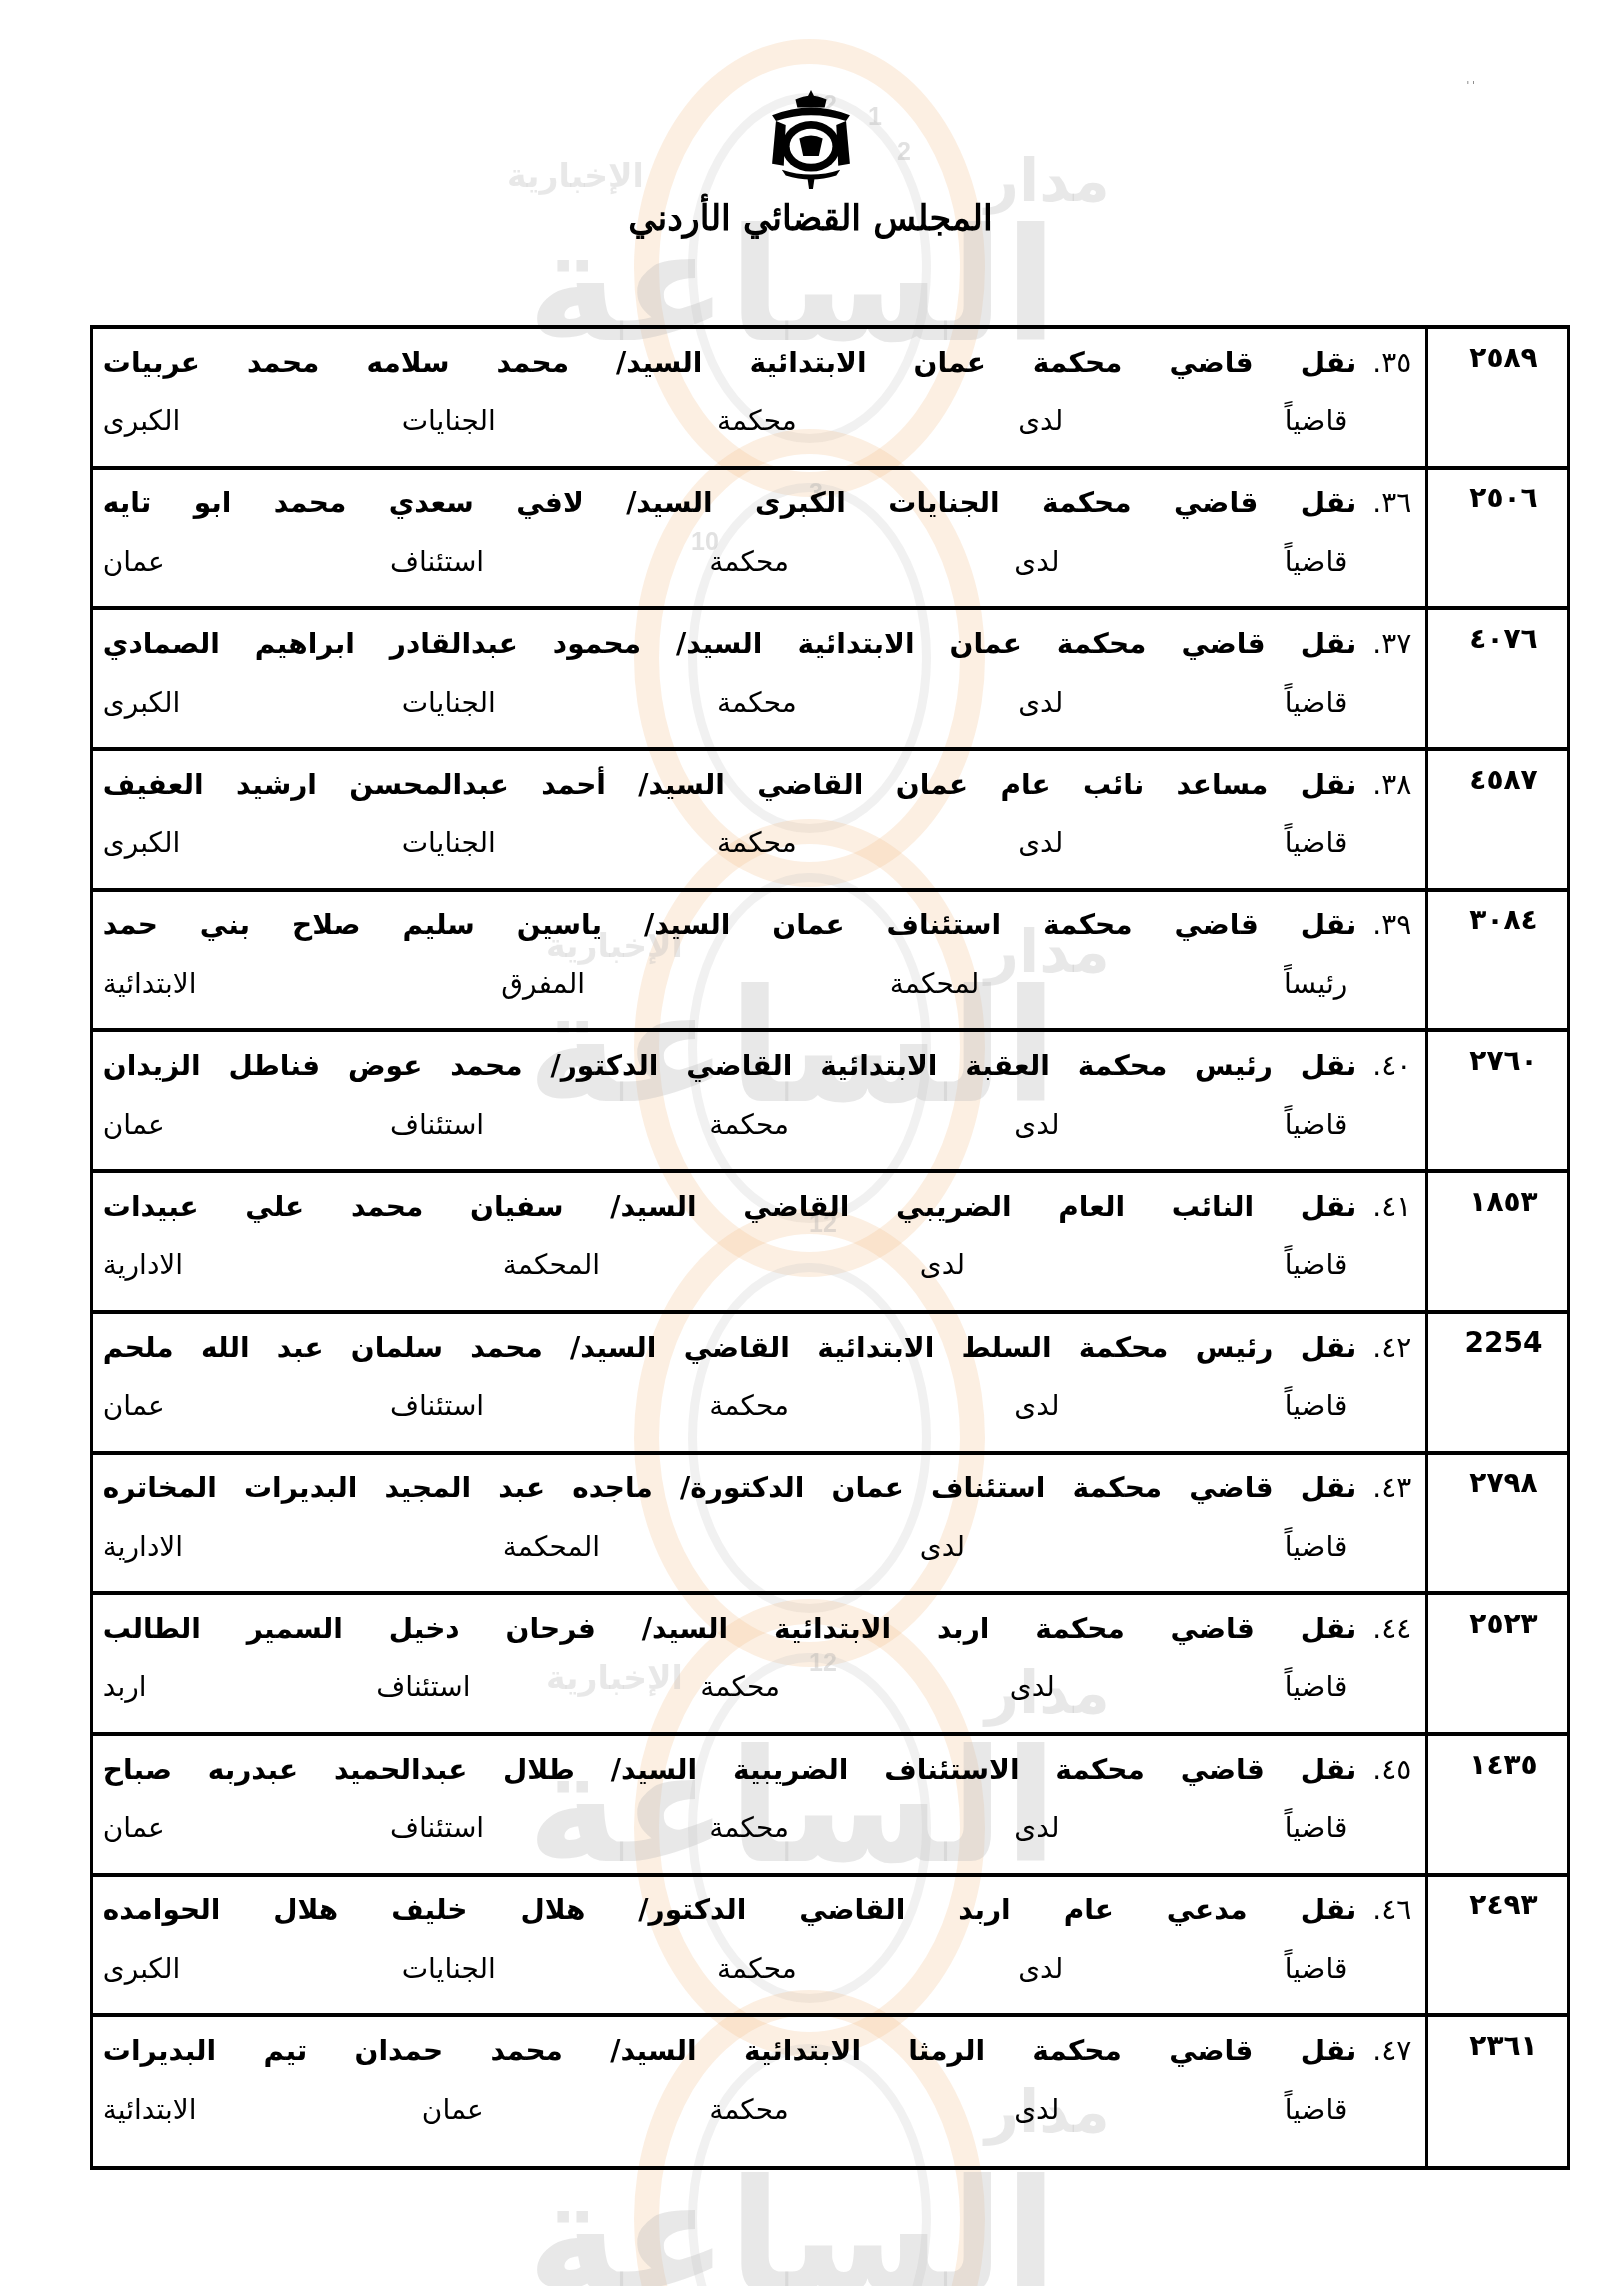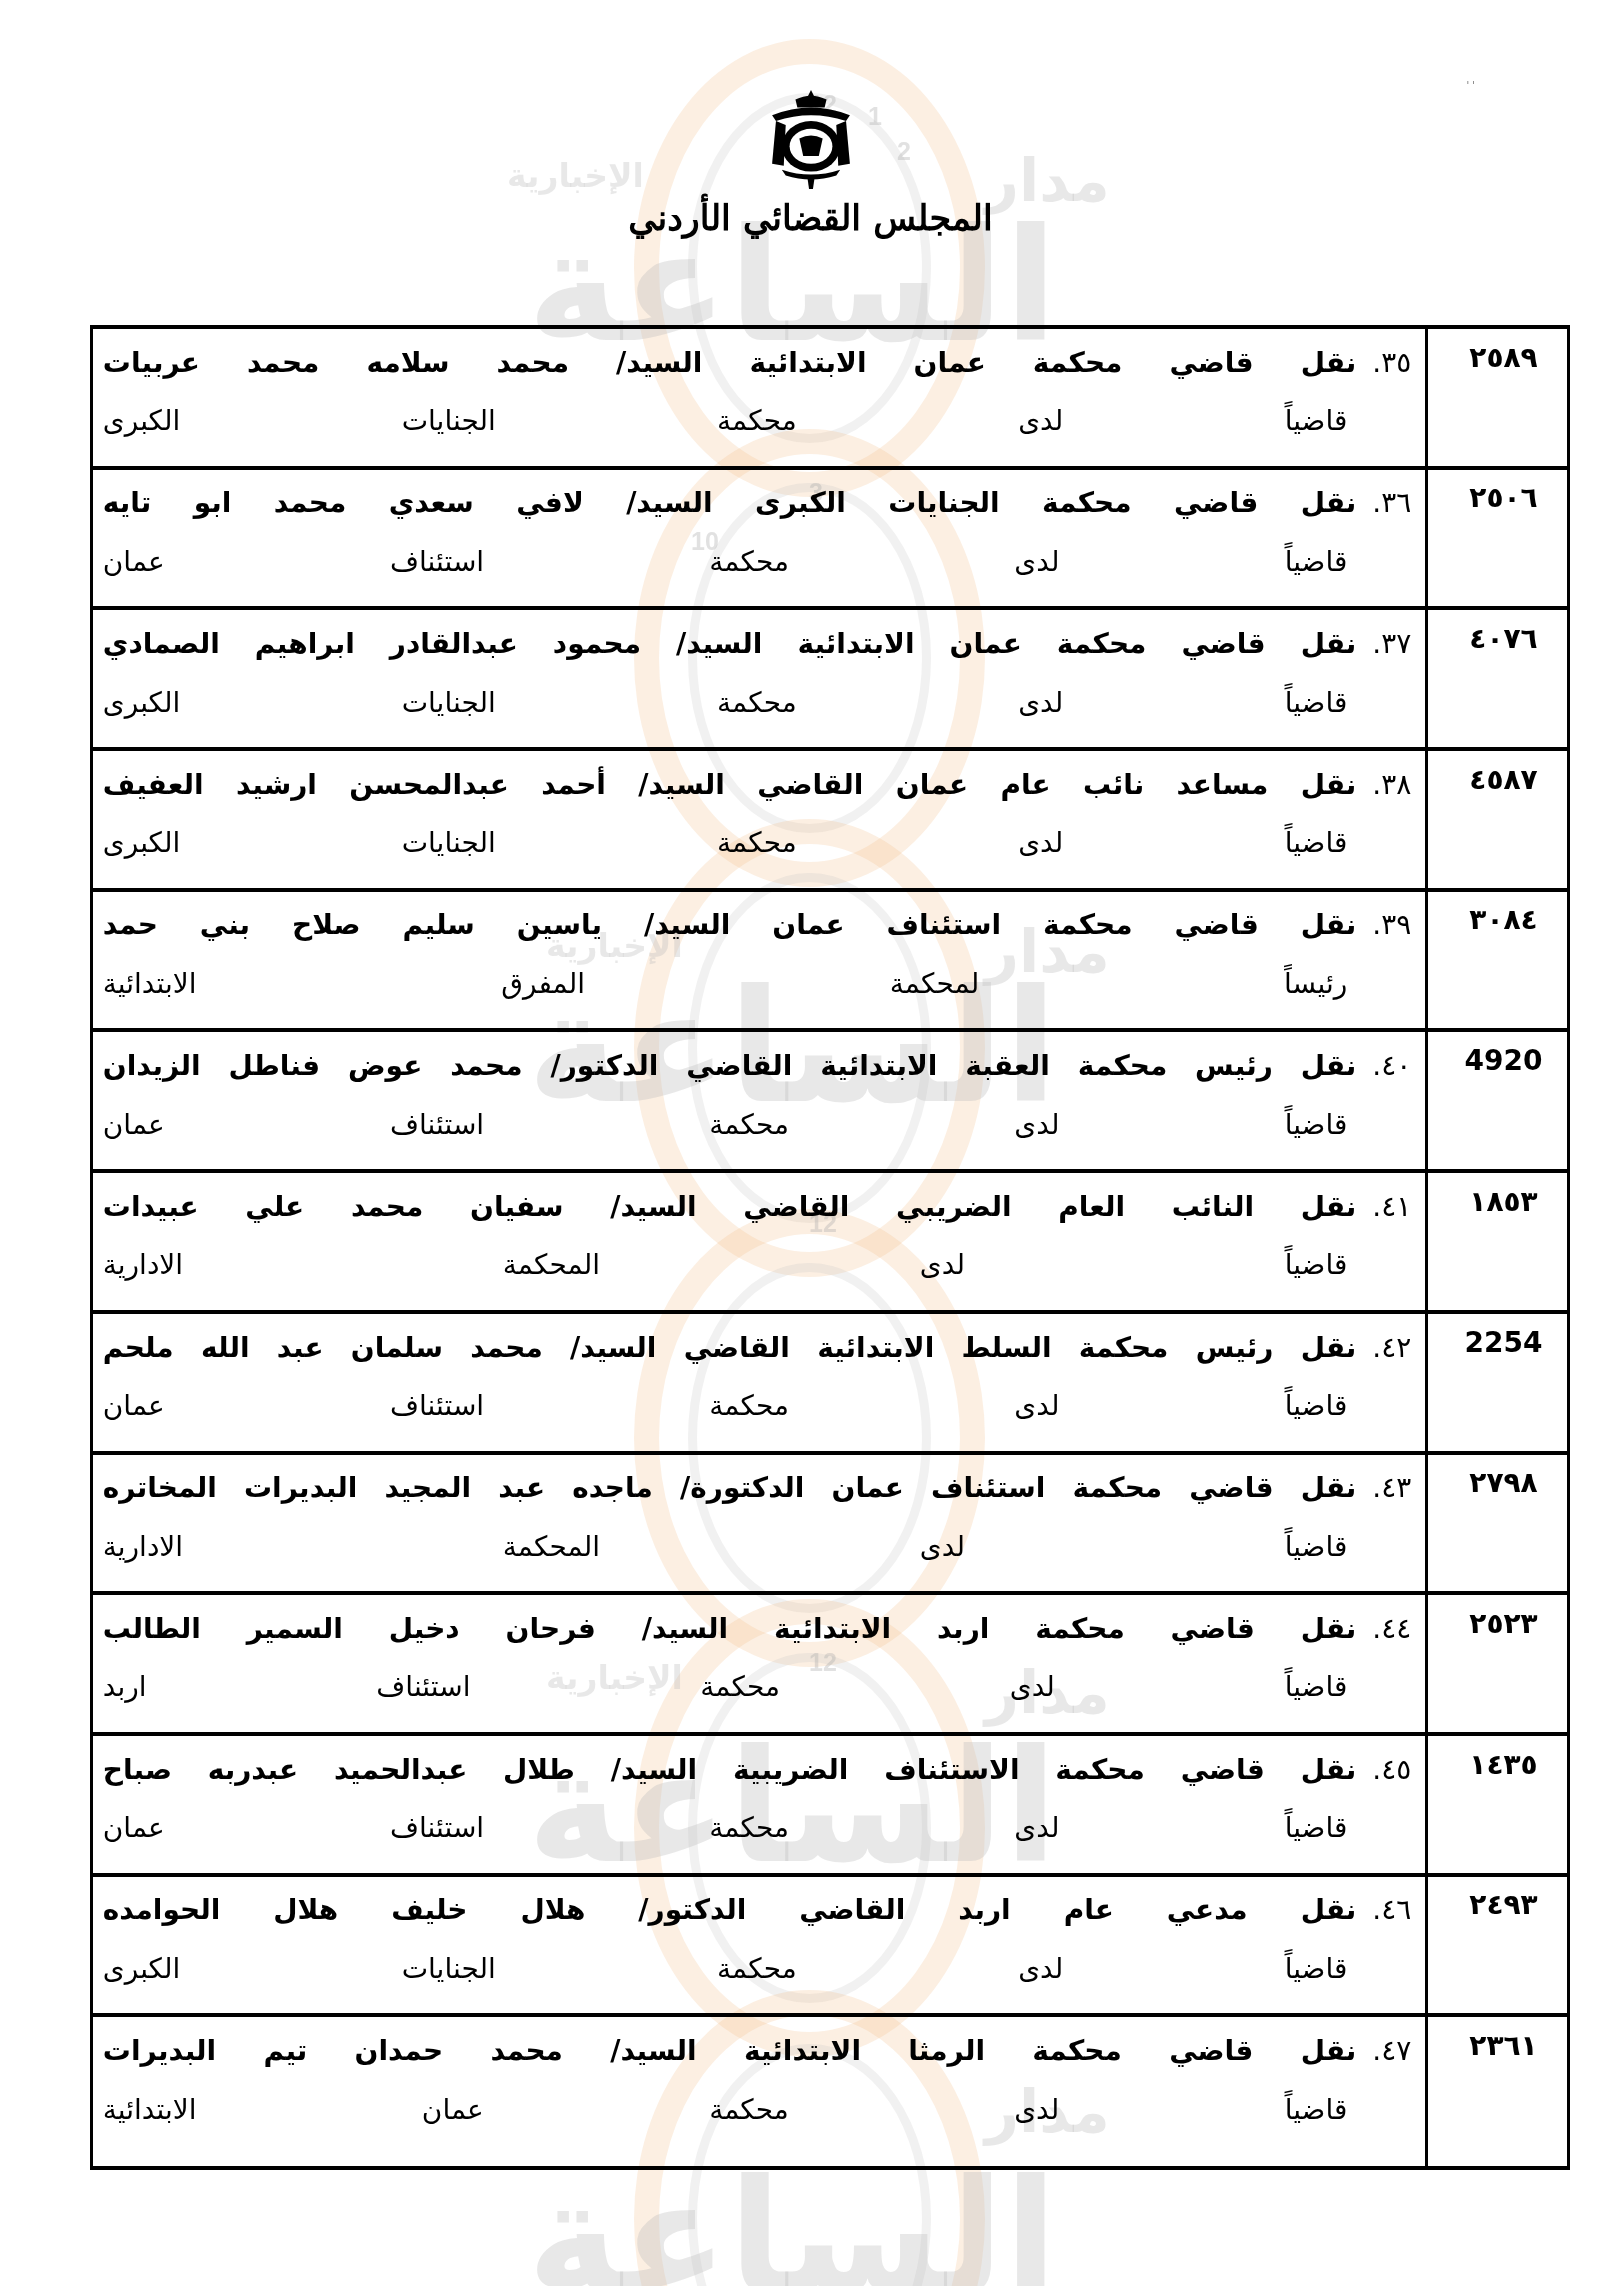--- a/index.html
+++ b/index.html
@@ -247,21 +247,21 @@
         <td class="code">٣٠٨٤</td>
         <td class="body">
           <div class="line1">
               <span class="idx">٣٩.</span>
               <span class="txt1">نقل قاضي محكمة استئناف عمان السيد/ ياسين سليم صلاح بني حمد</span>
             </div>
           <div class="line2">رئيساً لمحكمة المفرق الابتدائية</div>
         </td>
       </tr>
       <tr>
-        <td class="code">4920</td>
+        <td class="code">٢٧٦٠</td>
         <td class="body">
           <div class="line1">
               <span class="idx">٤٠.</span>
               <span class="txt1">نقل رئيس محكمة العقبة الابتدائية القاضي الدكتور/ محمد عوض فناطل الزيدان</span>
             </div>
           <div class="line2">قاضياً لدى محكمة استئناف عمان</div>
         </td>
       </tr>
       <tr>
         <td class="code">١٨٥٣</td>

